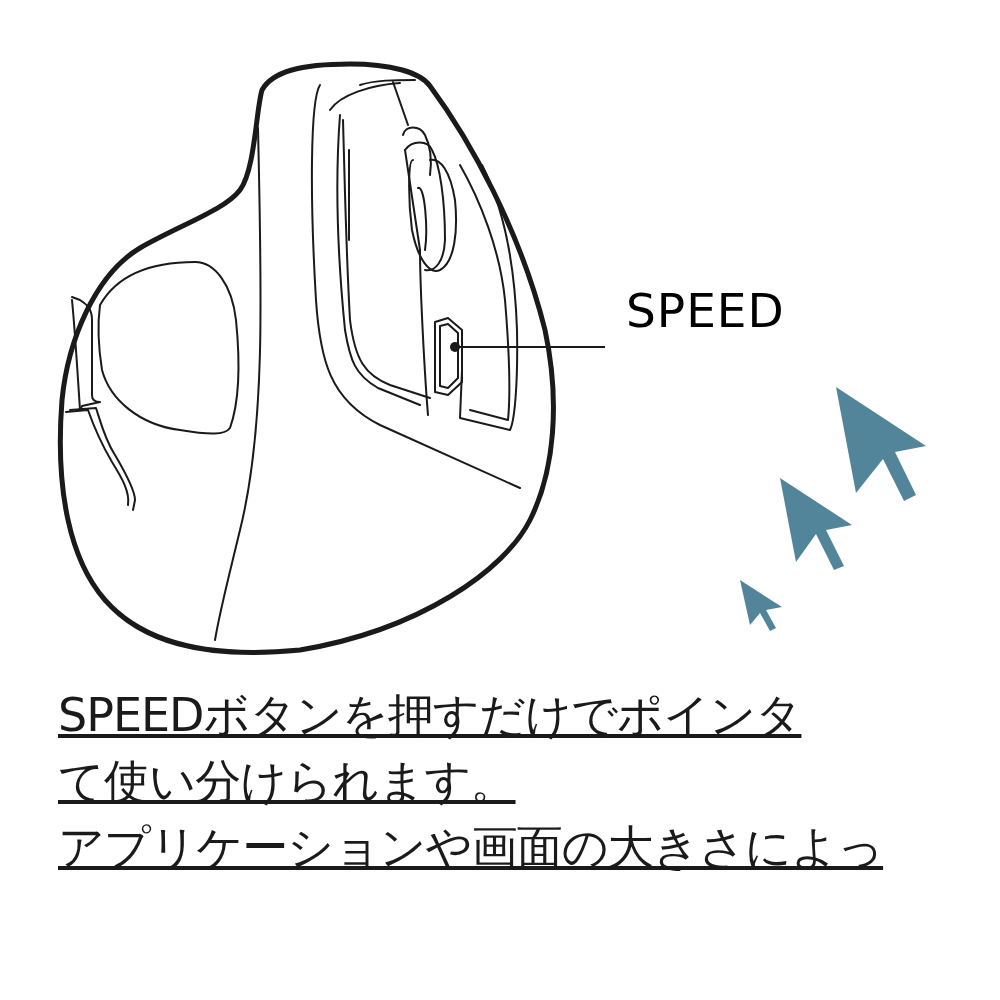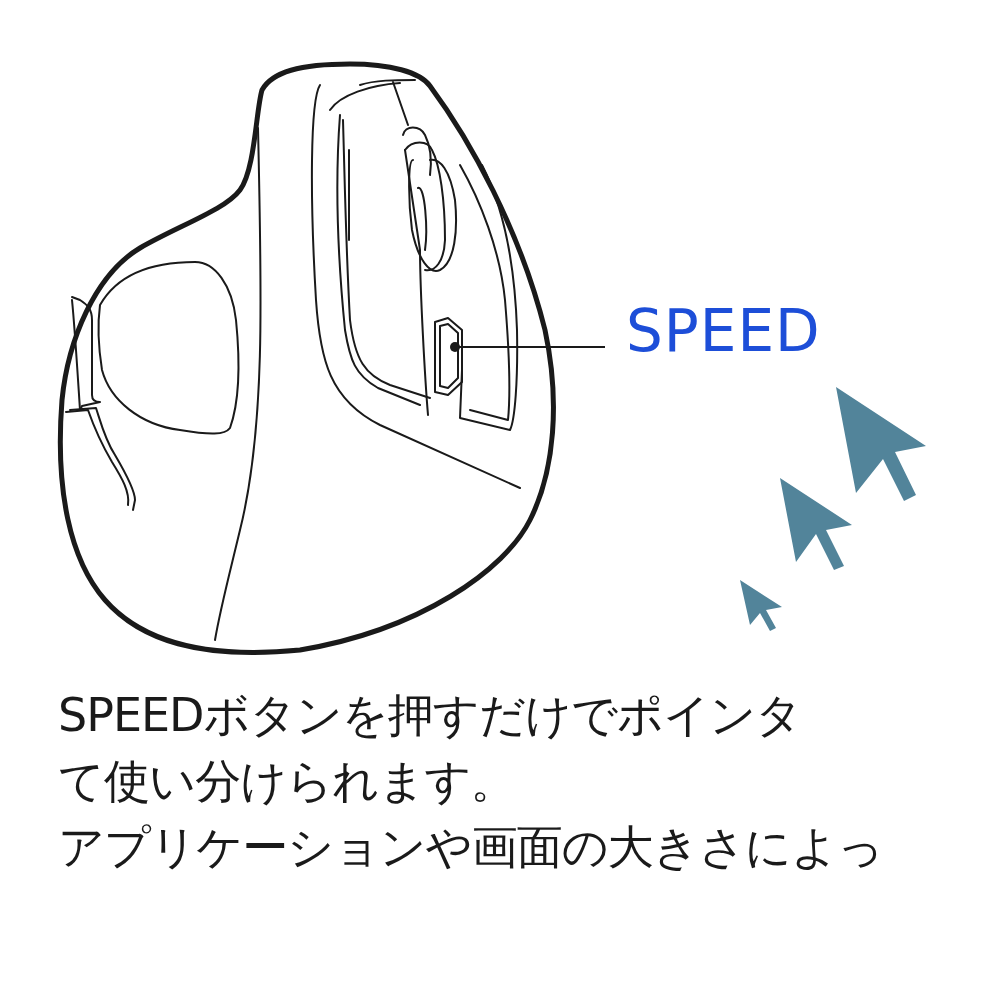--- a/index.html
+++ b/index.html
@@ -1,24 +1,24 @@
 <!DOCTYPE html>
 <html><head>
 <meta charset="utf-8">
 <style>
   html, body { margin: 0; padding: 0; background: #ffffff; }
   body { width: 1000px; height: 1000px; position: relative; overflow: hidden;
          font-family: "DejaVu Sans", "Liberation Sans", sans-serif; color: #1a1a1a; }
   .illustration { position: absolute; left: 0; top: 0; width: 1000px; height: 680px; }
-  .callout-label { position: absolute; left: 626px; top: 300px; font-size: 58px; line-height: 62px;
-                   letter-spacing: 1px; color: #1d4ed8; }
+  .callout-label { position: absolute; left: 626px; top: 280px; font-size: 47px; line-height: 62px;
+                   letter-spacing: 1px; color: #000000; }
   .callout-label div { white-space: nowrap; }
   .description { position: absolute; left: 58px; top: 682px; width: 900px; font-size: 46px;
                  line-height: 66px; color: #1a1a1a; letter-spacing: -1px; }
-  .description div { white-space: nowrap; }
+  .description div { white-space: nowrap; text-decoration: underline; }
 </style>
 </head>
 <body>
 
 <svg class="illustration" viewBox="0 0 1000 680" xmlns="http://www.w3.org/2000/svg">
   <g fill="none" stroke="#1a1a1a" stroke-linecap="round" stroke-linejoin="round">
 
     <path stroke-width="5" d="M262,90 C272,72 300,64 350,64 C390,64 420,72 430,86 C470,140 520,230 545,330 C560,400 555,470 530,520 C505,570 420,630 300,650 C200,660 140,640 105,600 C70,560 55,490 62,400 C68,340 95,275 140,248 C180,225 225,210 240,190 C255,170 256,110 262,90 Z"></path>
 
     <path stroke-width="2" d="M258,128 C262,300 265,430 240,530 C228,580 220,610 215,640"></path>

